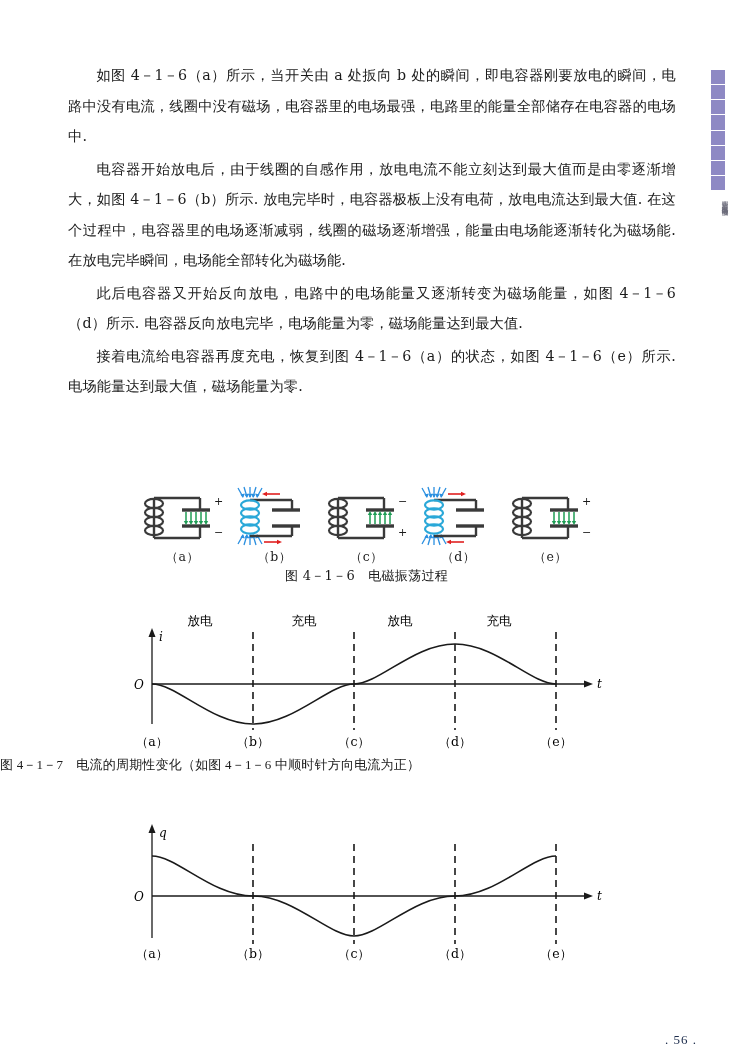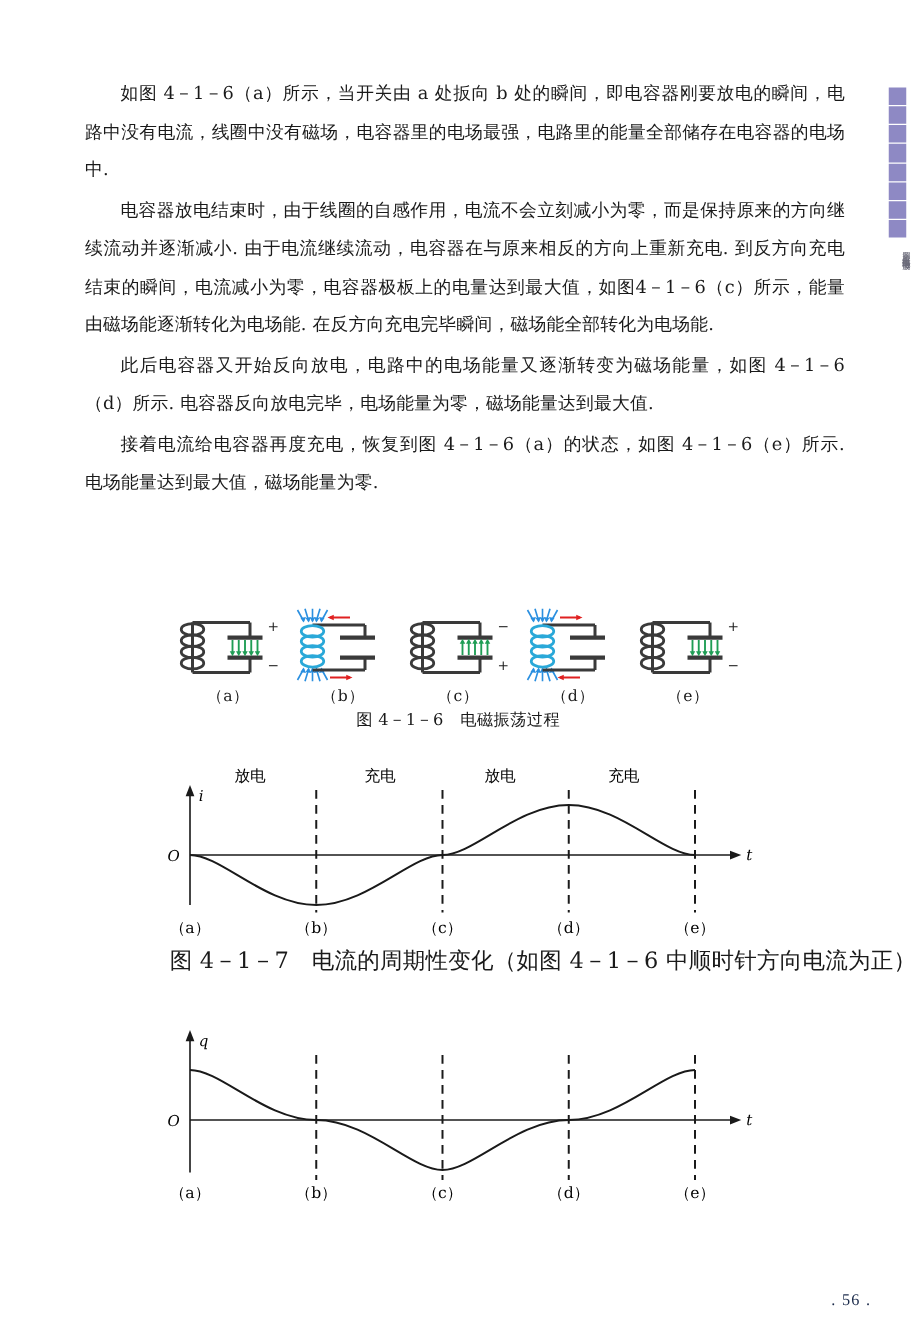--- a/index.html
+++ b/index.html
@@ -54,21 +54,21 @@
     font-size:12.5px;margin-top:1px;letter-spacing:.5px;
     font-family:"DejaVu Serif","Liberation Serif",serif;
   }
   .fig-caption{
     text-align:center;font-size:13px;margin-top:1px;letter-spacing:.3px;
   }
 
   
   .graph-block{position:absolute;left:0;width:733px;}
   .graph-block svg{display:block;margin:0 auto;}
-  .graph-caption{text-align:right;font-size:18px;margin-top:4px;letter-spacing:.2px;}
+  .graph-caption{text-align:left;font-size:13px;margin-top:4px;letter-spacing:.2px;font-family:Liberation Serif, serif;}
 
   #fig7{top:612px;}
   #fig8{top:808px;}
 
   .pagenum{
     position:absolute;right:36px;bottom:14px;
     font-size:13px;color:#1a2a4a;letter-spacing:1px;
     font-family:"Liberation Serif",serif;
   }
 
@@ -88,21 +88,21 @@
     <i></i>
     <i></i>
     <i></i>
     <i></i>
     <i></i>
   </div>
   <div class="side-vtext">第四章 电磁振荡与电磁波</div>
 
   <div class="body-text">
     <p>如图 4－1－6（a）所示，当开关由 a 处扳向 b 处的瞬间，即电容器刚要放电的瞬间，电路中没有电流，线圈中没有磁场，电容器里的电场最强，电路里的能量全部储存在电容器的电场中.</p>
-    <p>电容器放电结束时，由于线圈的自感作用，电流不会立刻减小为零，而是保持原来的方向继续流动并逐渐减小. 由于电流继续流动，电容器在与原来相反的方向上重新充电. 到反方向充电结束的瞬间，电流减小为零，电容器极板上的电量达到最大值，如图4－1－6（c）所示，能量由磁场能逐渐转化为电场能. 在反方向充电完毕瞬间，磁场能全部转化为电场能.</p>
+    <p>电容器开始放电后，由于线圈的自感作用，放电电流不能立刻达到最大值而是由零逐渐增大，如图 4－1－6（b）所示. 放电完毕时，电容器极板上没有电荷，放电电流达到最大值. 在这个过程中，电容器里的电场逐渐减弱，线圈的磁场逐渐增强，能量由电场能逐渐转化为磁场能. 在放电完毕瞬间，电场能全部转化为磁场能.</p>
     <p>此后电容器又开始反向放电，电路中的电场能量又逐渐转变为磁场能量，如图 4－1－6（d）所示. 电容器反向放电完毕，电场能量为零，磁场能量达到最大值.</p>
     <p>接着电流给电容器再度充电，恢复到图 4－1－6（a）的状态，如图 4－1－6（e）所示. 电场能量达到最大值，磁场能量为零.</p>
   </div>
 
   <div class="fig6-wrap">
     <div class="fig6-row">
 
       <div class="circuit-cell">
         <svg width="90" height="62" viewBox="0 0 90 62">
           <g stroke="#3a3a3a" stroke-width="2.4" fill="none">

